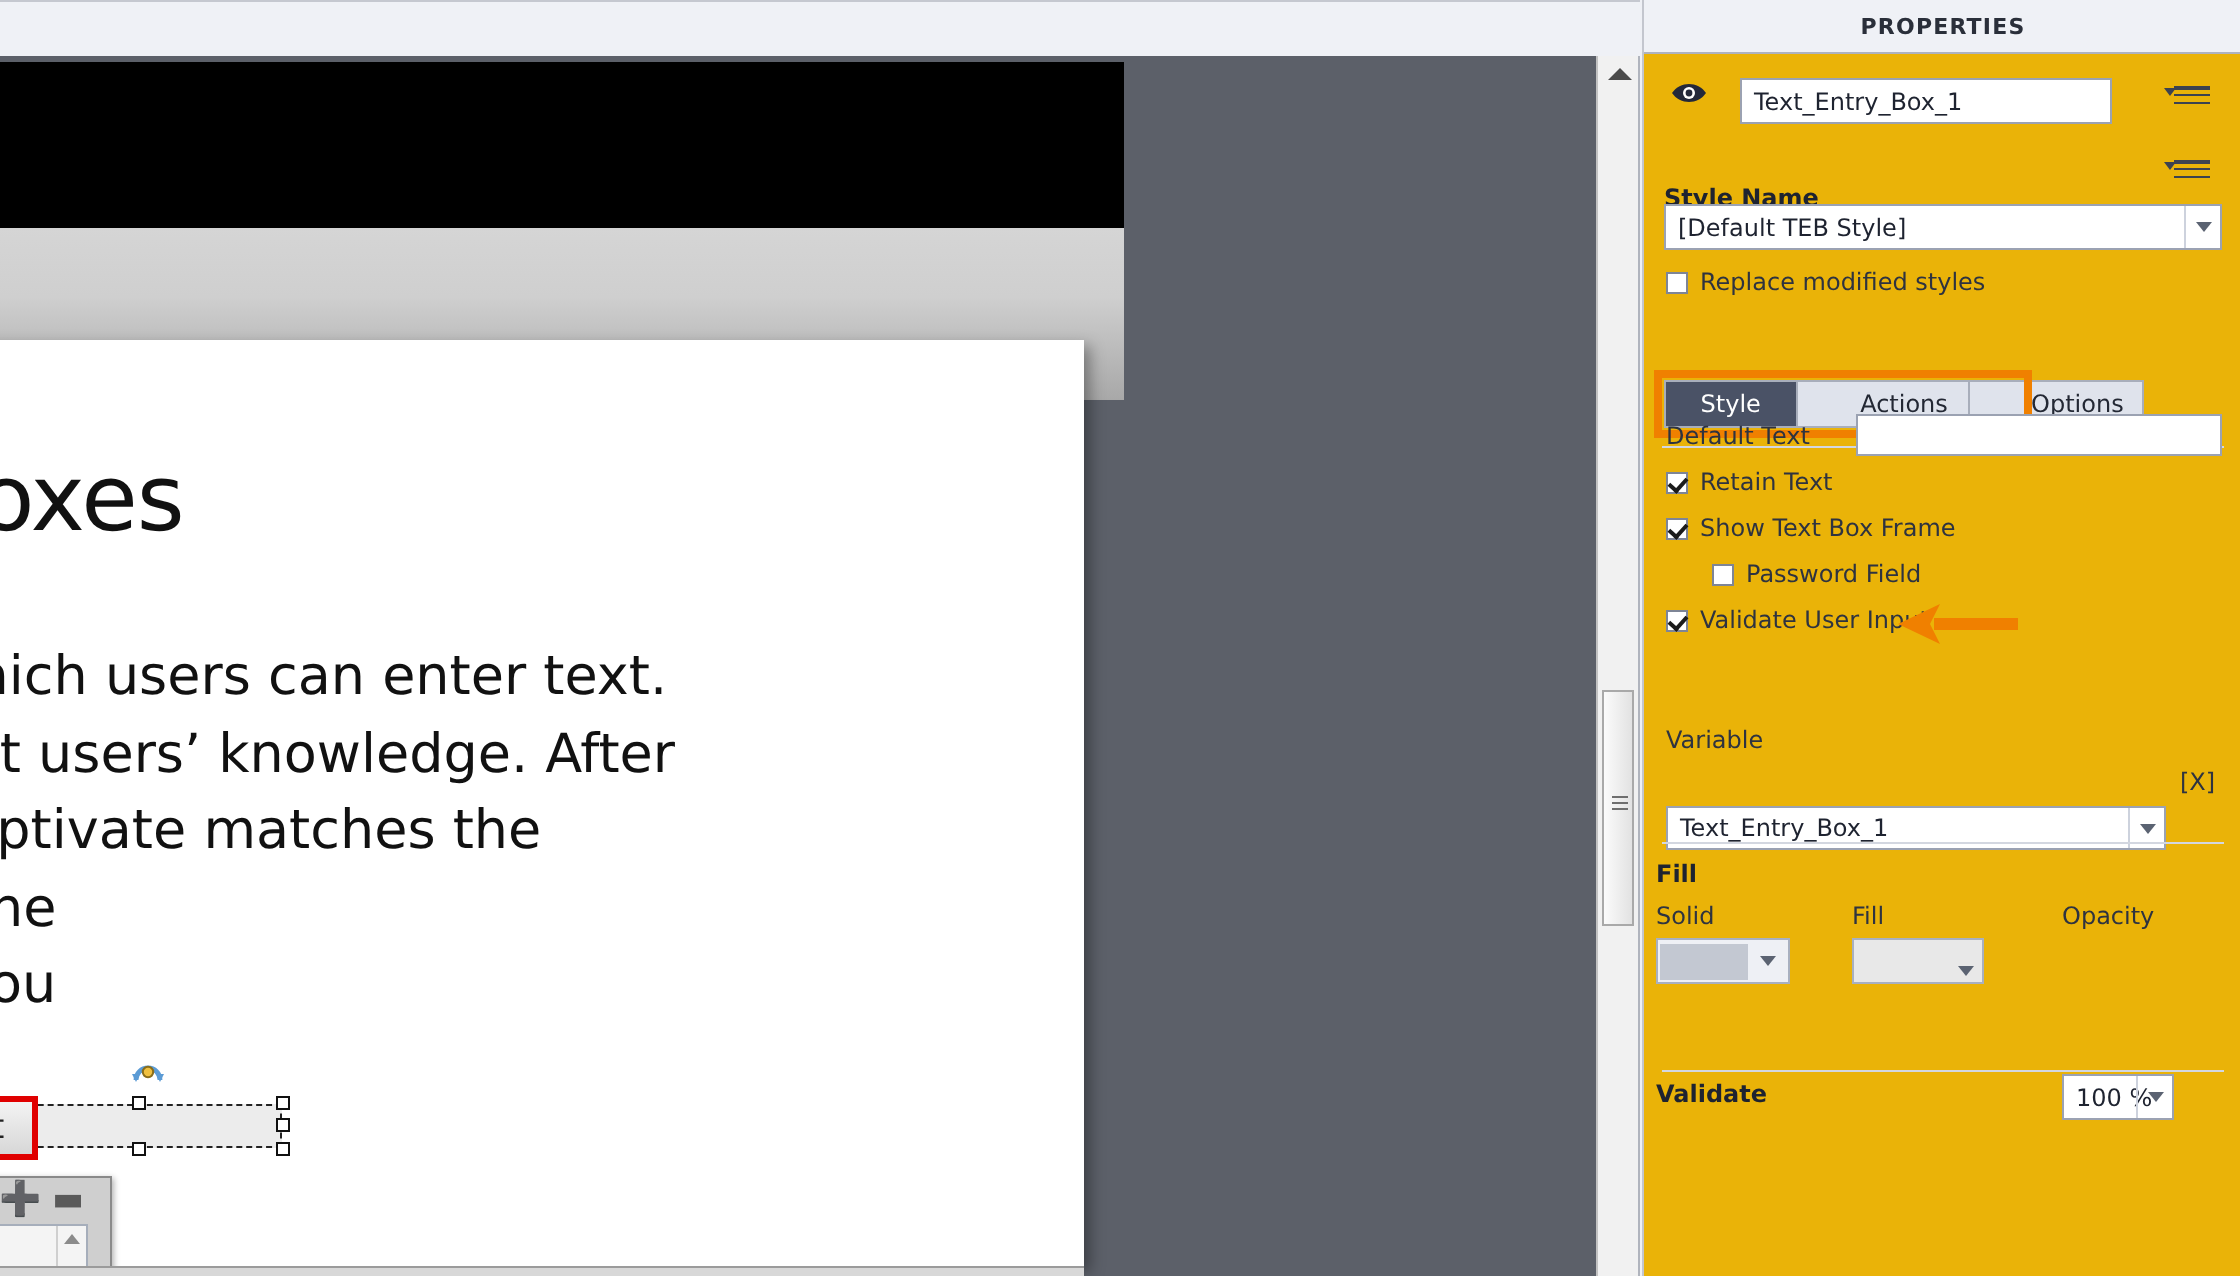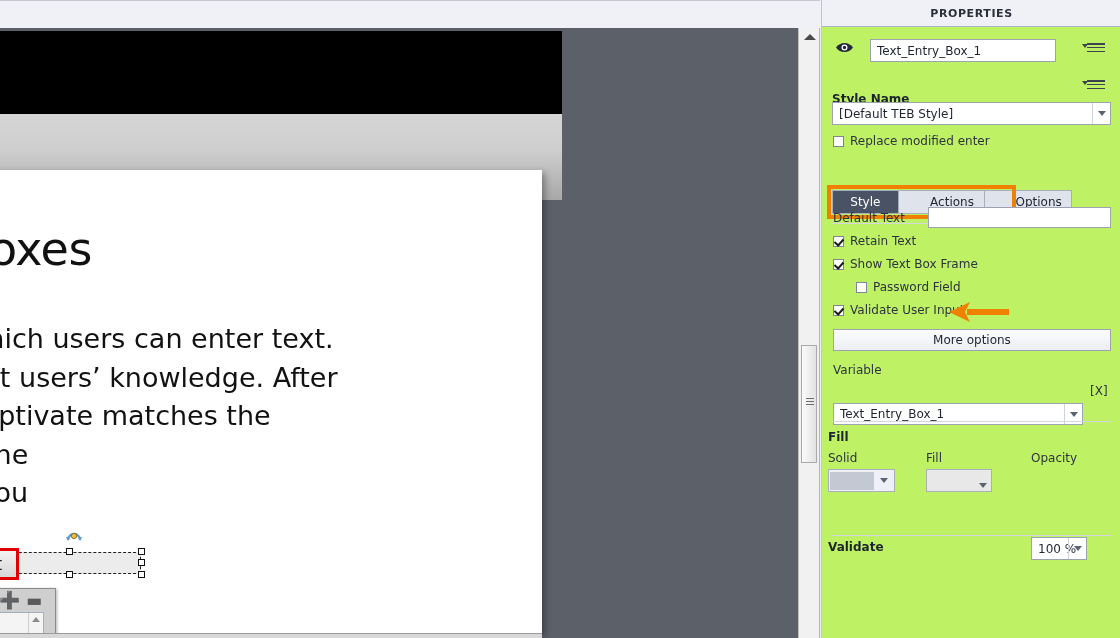--- a/index.html
+++ b/index.html
@@ -40,21 +40,21 @@
   #ce-sb-up{top:4px;border-bottom:5px solid #8b8b8b;}
   .cbx{width:11px;height:11px;border:1px solid #7e8596;background:#fff;box-sizing:border-box;display:inline-block;position:relative;}
   .cbx.on::after{content:"";position:absolute;left:2px;top:0px;width:4px;height:7px;border:solid #1b1b1b;border-width:0 2px 2px 0;transform:rotate(42deg);}
   
   #ws-scroll{position:absolute;left:798px;top:28px;width:22px;height:610px;background:#f1f1f1;border-left:1px solid #c2c2c2;border-right:1px solid #b0b4bd;box-sizing:border-box;}
   #ws-up{position:absolute;left:5px;top:6px;width:0;height:0;border-left:6px solid transparent;border-right:6px solid transparent;border-bottom:6px solid #4a4a4a;}
   #ws-thumb{position:absolute;left:2px;top:317px;width:16px;height:118px;background:linear-gradient(90deg,#fbfbfb,#e2e2e2);border:1px solid #a9a9a9;box-sizing:border-box;}
   #ws-grip{position:absolute;left:4px;top:52px;width:8px;height:8px;}
   #ws-grip i{display:block;height:1px;background:#6e6e6e;margin-bottom:2px;}
   
-  #panel{position:absolute;left:821px;top:0;width:299px;height:638px;background:#bef264;border-left:1px solid #c3c6ce;box-sizing:border-box;}
+  #panel{position:absolute;left:821px;top:0;width:299px;height:638px;background:#eab308;border-left:1px solid #c3c6ce;box-sizing:border-box;}
   #tabs{position:absolute;left:0;top:0;width:299px;height:26px;display:flex;border-bottom:1px solid #aeb3bf;}
   .ptab{flex:1;display:flex;align-items:center;justify-content:center;font-size:11px;font-weight:bold;letter-spacing:.6px;color:#2a2f3a;font-family:"DejaVu Sans",sans-serif;}
   .ptab.active{background:#eff1f6;}
   .ptab.inactive{background:#ced3de;border-left:1px solid #aeb3bf;}
   .pbody{position:absolute;left:0;top:27px;width:299px;height:611px;}
   .row{position:absolute;}
   .lbl{font-size:12px;color:#2e3340;font-family:"DejaVu Sans",sans-serif;}
   .lbl-b{font-size:12px;font-weight:bold;color:#1e2330;font-family:"DejaVu Sans",sans-serif;}
   .tbox{background:#fff;border:1px solid #9ba2b2;box-sizing:border-box;font-size:12px;color:#1e2330;display:flex;align-items:center;padding:0 6px;font-family:"DejaVu Sans",sans-serif;}
   .combo{background:#fff;border:1px solid #9ba2b2;box-sizing:border-box;font-size:12px;color:#1e2330;display:flex;align-items:center;padding:0 0 0 6px;position:relative;font-family:"DejaVu Sans",sans-serif;}
@@ -187,21 +187,21 @@
     </div>
     <div class="combo row" style="left:10px;top:75px;width:279px;height:23px;">
       <span>[Default TEB Style]</span>
       <span class="arw">
           <span class="caret"></span>
         </span>
     </div>
 
     <div class="chk-row row" style="left:11px;top:107px;">
       <span class="cbx"></span>
-      <span class="chk-lbl">Replace modified enter</span>
+      <span class="chk-lbl">Replace modified styles</span>
     </div>
 
     <div id="seg">
       <div class="seg-b sel">Style</div>
       <div class="seg-b un">Actions</div>
       <div class="seg-b un">Options</div>
     </div>
     <div id="seg-hl"></div>
 
     <hr class="sep" style="top:196px;">
@@ -219,21 +219,20 @@
     </div>
     <div class="chk-row row" style="left:11px;top:253px;margin-left:23px;">
       <span class="cbx"></span>
       <span class="chk-lbl">Password Field</span>
     </div>
     <div class="chk-row row" style="left:11px;top:276px;">
       <span class="cbx on"></span>
       <span class="chk-lbl">Validate User Input</span>
     </div>
 
-    <div class="btnflat row" style="left:11px;top:302px;width:278px;height:22px;">More options</div>
 
     <div class="lbl row" style="left:11px;top:336px;">Variable</div>
     <div class="combo row" style="left:11px;top:353px;width:250px;height:22px;">
       <span>Text_Entry_Box_1</span>
       <span class="arw">
           <span class="caret"></span>
         </span>
     </div>
     <div class="lbl row" style="left:268px;top:357px;">[X]</div>
 

